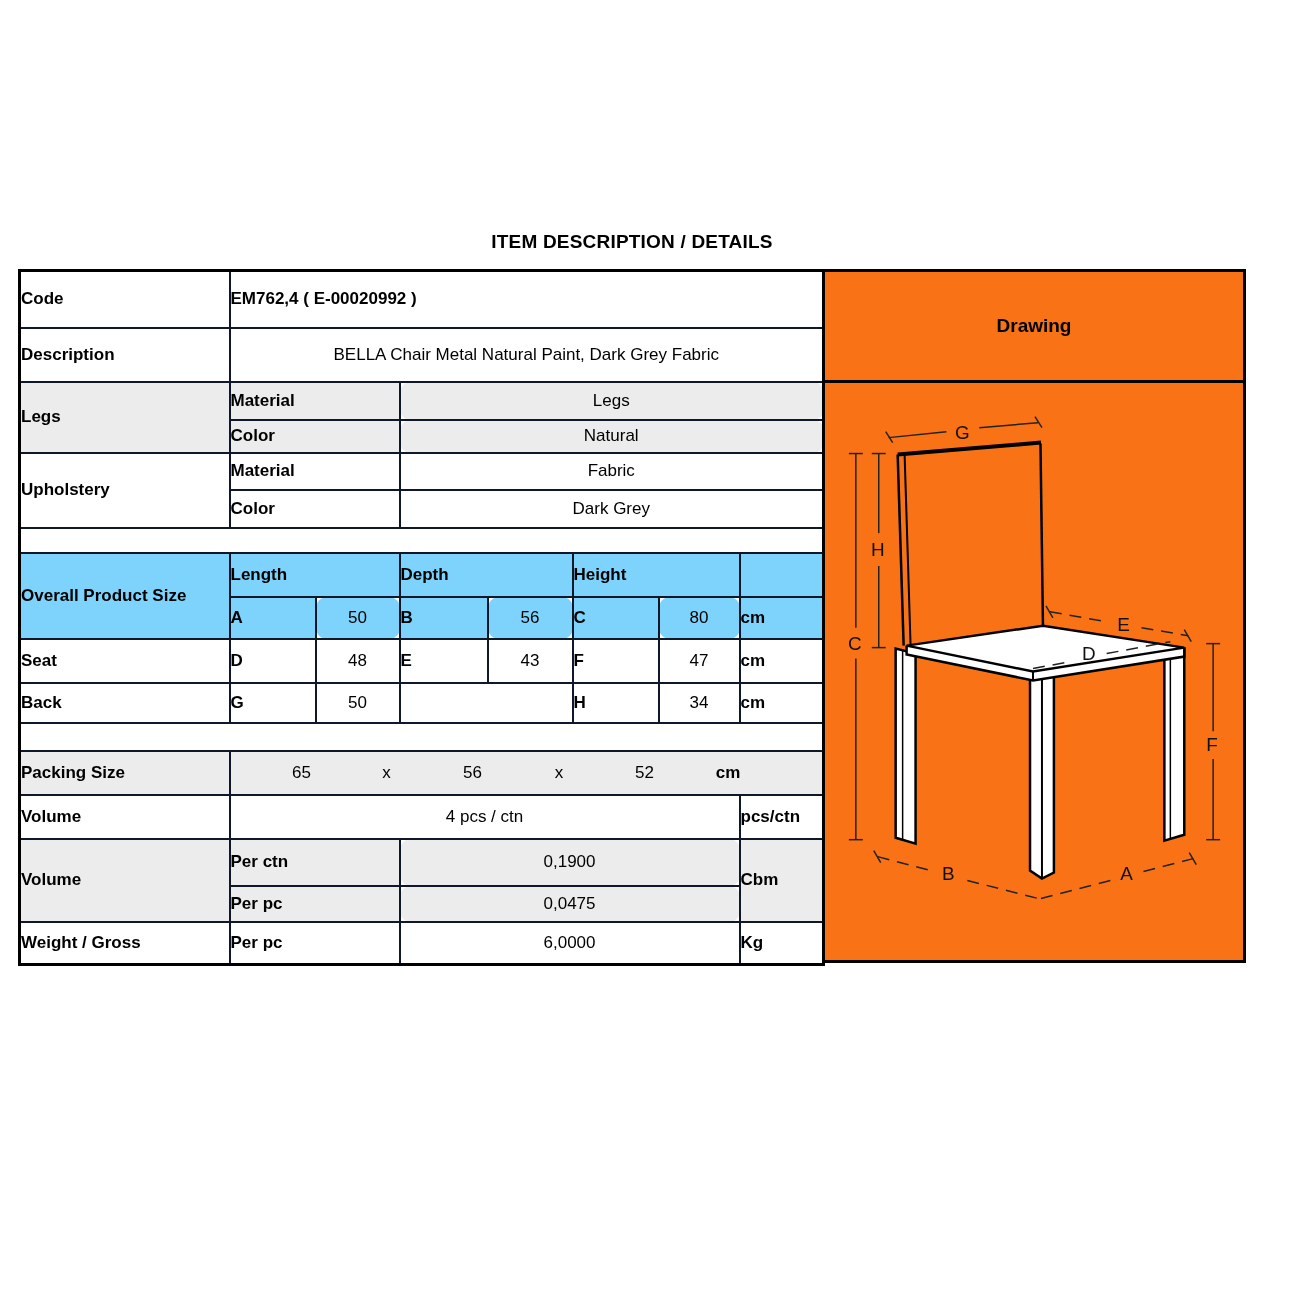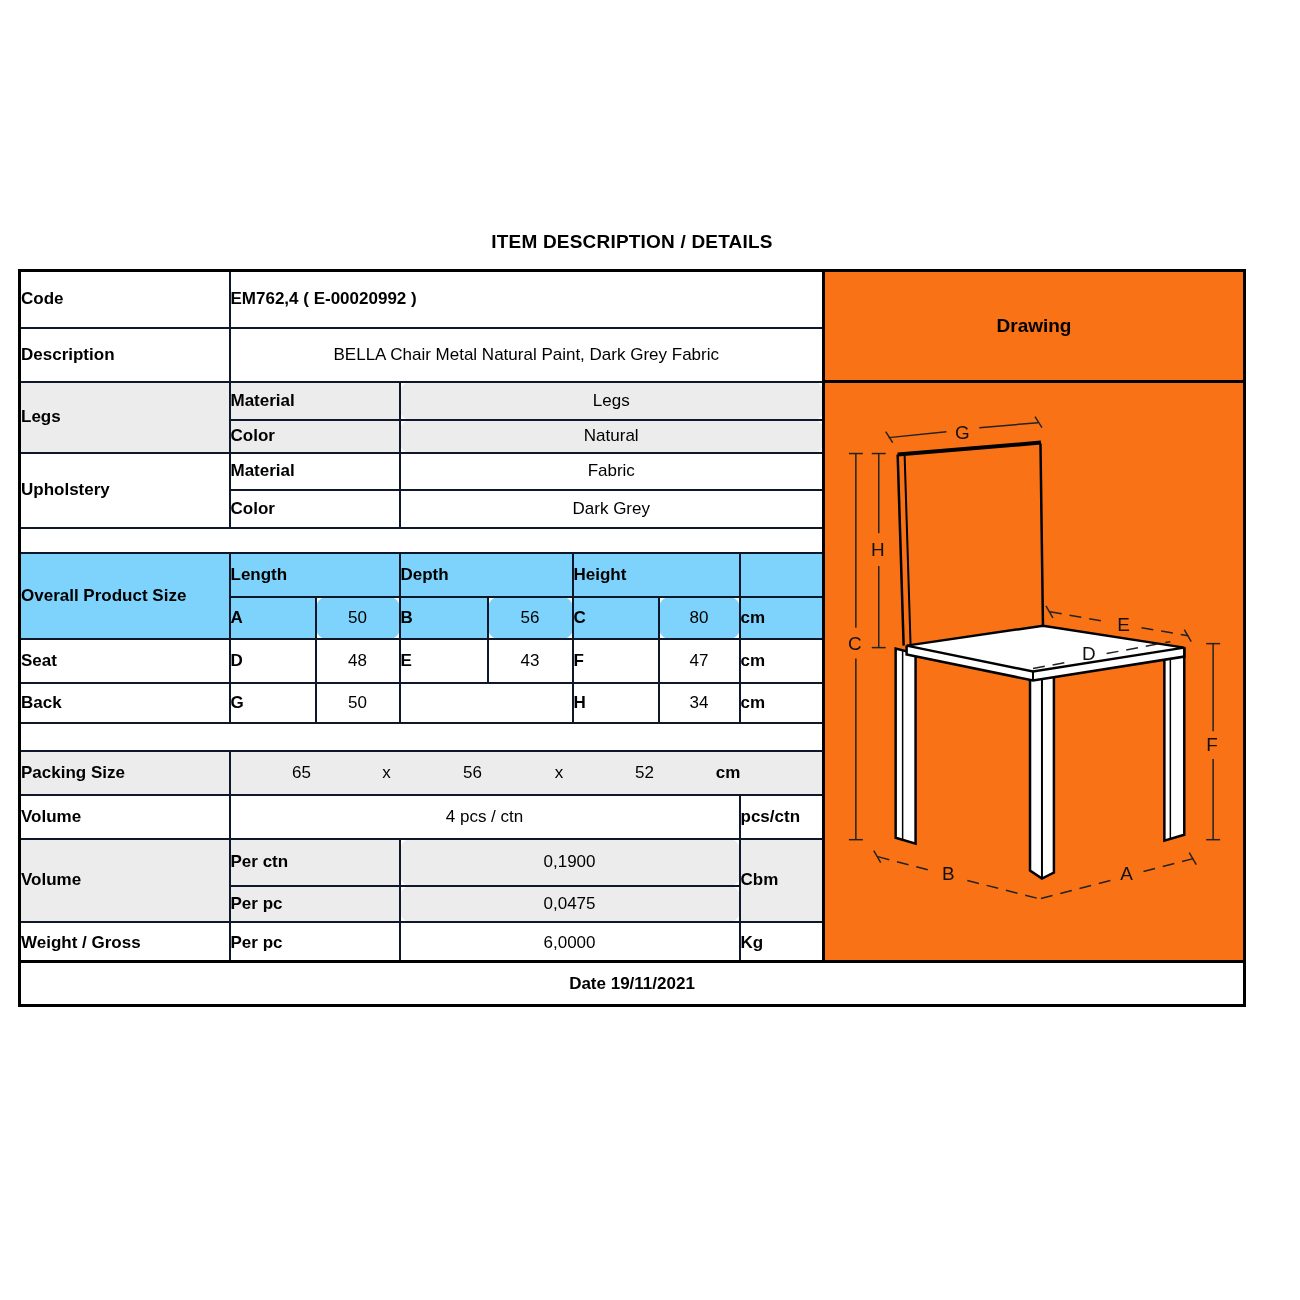--- a/index.html
+++ b/index.html
@@ -227,17 +227,14 @@
           <text x="300" y="248">E</text>
           <text x="265" y="277">D</text>
           <text x="389" y="369">F</text>
           <text x="124" y="498">B</text>
           <text x="303" y="499">A</text>
         </g>
       </svg>
     </div>
   </div>
 
-  <div class="date-bar">
-    <span>Date 19/11/2021</span>
-  </div>
 
 </div>
 
 </body></html>

